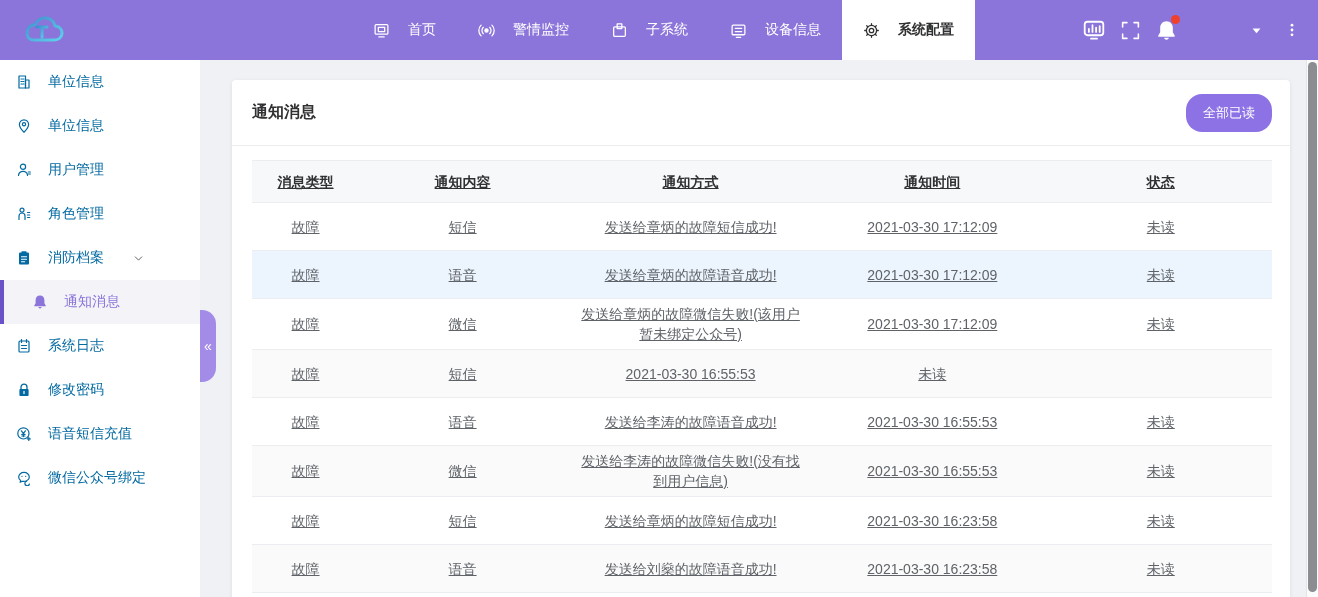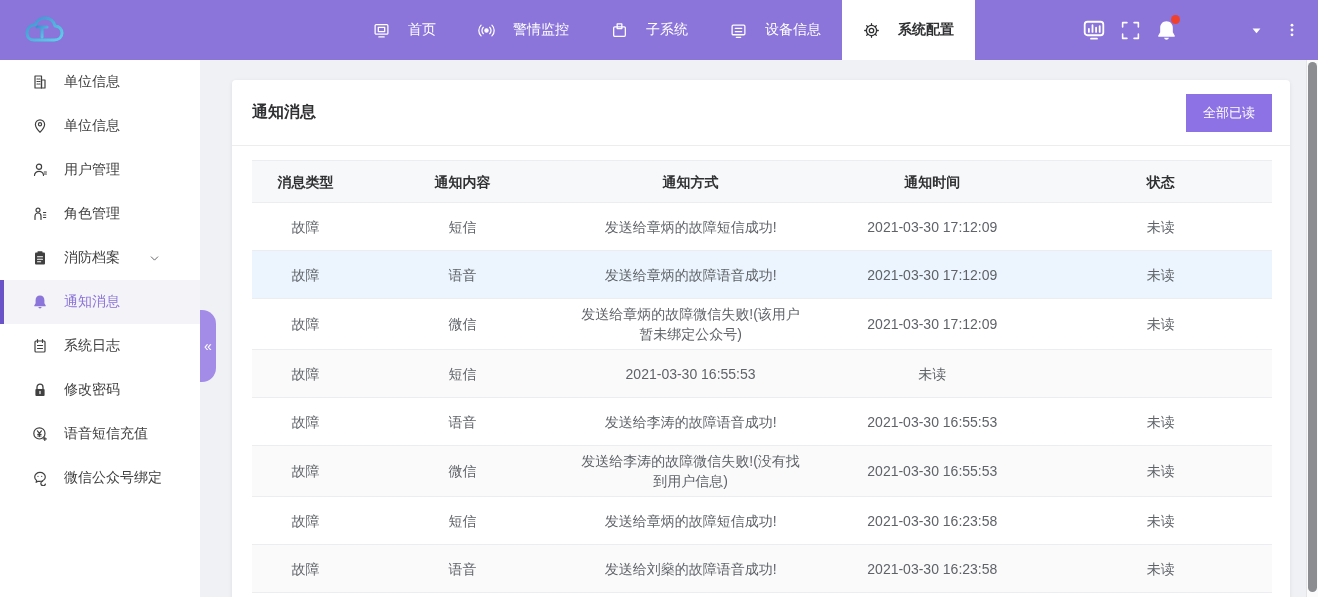--- a/index.html
+++ b/index.html
@@ -20,48 +20,48 @@
   .h-action { width:36px; height:60px; display:flex; align-items:center;
     justify-content:center; position:relative; cursor:pointer; }
   .h-action.gap { margin-left:54px; }
   .badge-dot { position:absolute; top:15px; right:4px; width:9px; height:9px;
     border-radius:50%; background:#f0412d; }
 
   
   .sidebar { position:absolute; top:60px; left:0; width:200px; bottom:0;
     background:#fff; z-index:10; }
   .side-item { height:44px; display:flex; align-items:center; gap:16px;
-    padding-left:32px; font-size:14px; color:#404040; cursor:pointer; }
+    padding-left:16px; font-size:14px; color:#0369a1; cursor:pointer; }
   .side-item.active { background:#f4f3f7; color:var(--accent,#8b74da);
     border-left:4px solid #6a53c6; padding-left:28px; }
   .side-item .chev { margin-left:12px; color:#606266; }
   .collapse-handle { position:absolute; left:200px; top:310px; width:16px; height:72px;
     background:#a38ce8; border-radius:0 14px 14px 0; display:flex; align-items:center;
     justify-content:center; color:#fff; font-size:14px; cursor:pointer; z-index:15; }
 
   
   .main { position:absolute; left:200px; top:60px; right:12px; bottom:0;
     background:#f0f1f5; overflow:hidden; }
   .card { position:absolute; left:32px; top:20px; right:16px; height:640px;
     background:#fff; border-radius:4px; box-shadow:0 1px 4px rgba(0,0,0,.08); }
   .card-head { height:66px; display:flex; align-items:center; justify-content:space-between;
     padding:0 18px 0 20px; border-bottom:1px solid #ededed; }
   .card-title { font-size:16px; font-weight:bold; color:#303133; }
-  .btn-primary { background:var(--btn,#8d72e5); color:#fff; border:none; border-radius:0;
+  .btn-primary { background:var(--btn,#8d72e5); color:#fff; border:none; border-radius:16px;
     font-size:13px; padding:10px 17px; cursor:pointer; }
 
   
   .table-wrap { margin:14px 18px 0 20px; border-top:1px solid #ebedf0; }
   .t-row { display:grid; grid-template-columns:10.5% 20.3% 24.4% 23% 21.8%;
     align-items:center; min-height:48px; border-bottom:1px solid #ebedf0;
     font-size:14px; color:#5f6368; text-align:center; }
   .t-row.t-head { min-height:42px; background:#f7f8fa; color:#303133; font-weight:bold; }
   .t-row.state-hover { background:var(--rowhover,#ecf5fd); }
   .t-row.state-striped { background:#fafafa; }
-  .t-cell { padding:5px 12px; line-height:20px; }
+  .t-cell { padding:5px 12px; line-height:20px;text-decoration:underline; }
 
   
   .scrollbar { position:absolute; right:0; top:60px; width:12px; bottom:0;
     background:#fbfbfb; border-left:1px solid #e4e4e4; }
   .scroll-thumb { position:absolute; left:1px; right:1px; top:2px; height:530px;
     background:#8b8d91; border-radius:5px; }
 
   .ic { display:inline-flex; align-items:center; justify-content:center; }
   .ic svg { display:block; }
 </style>

